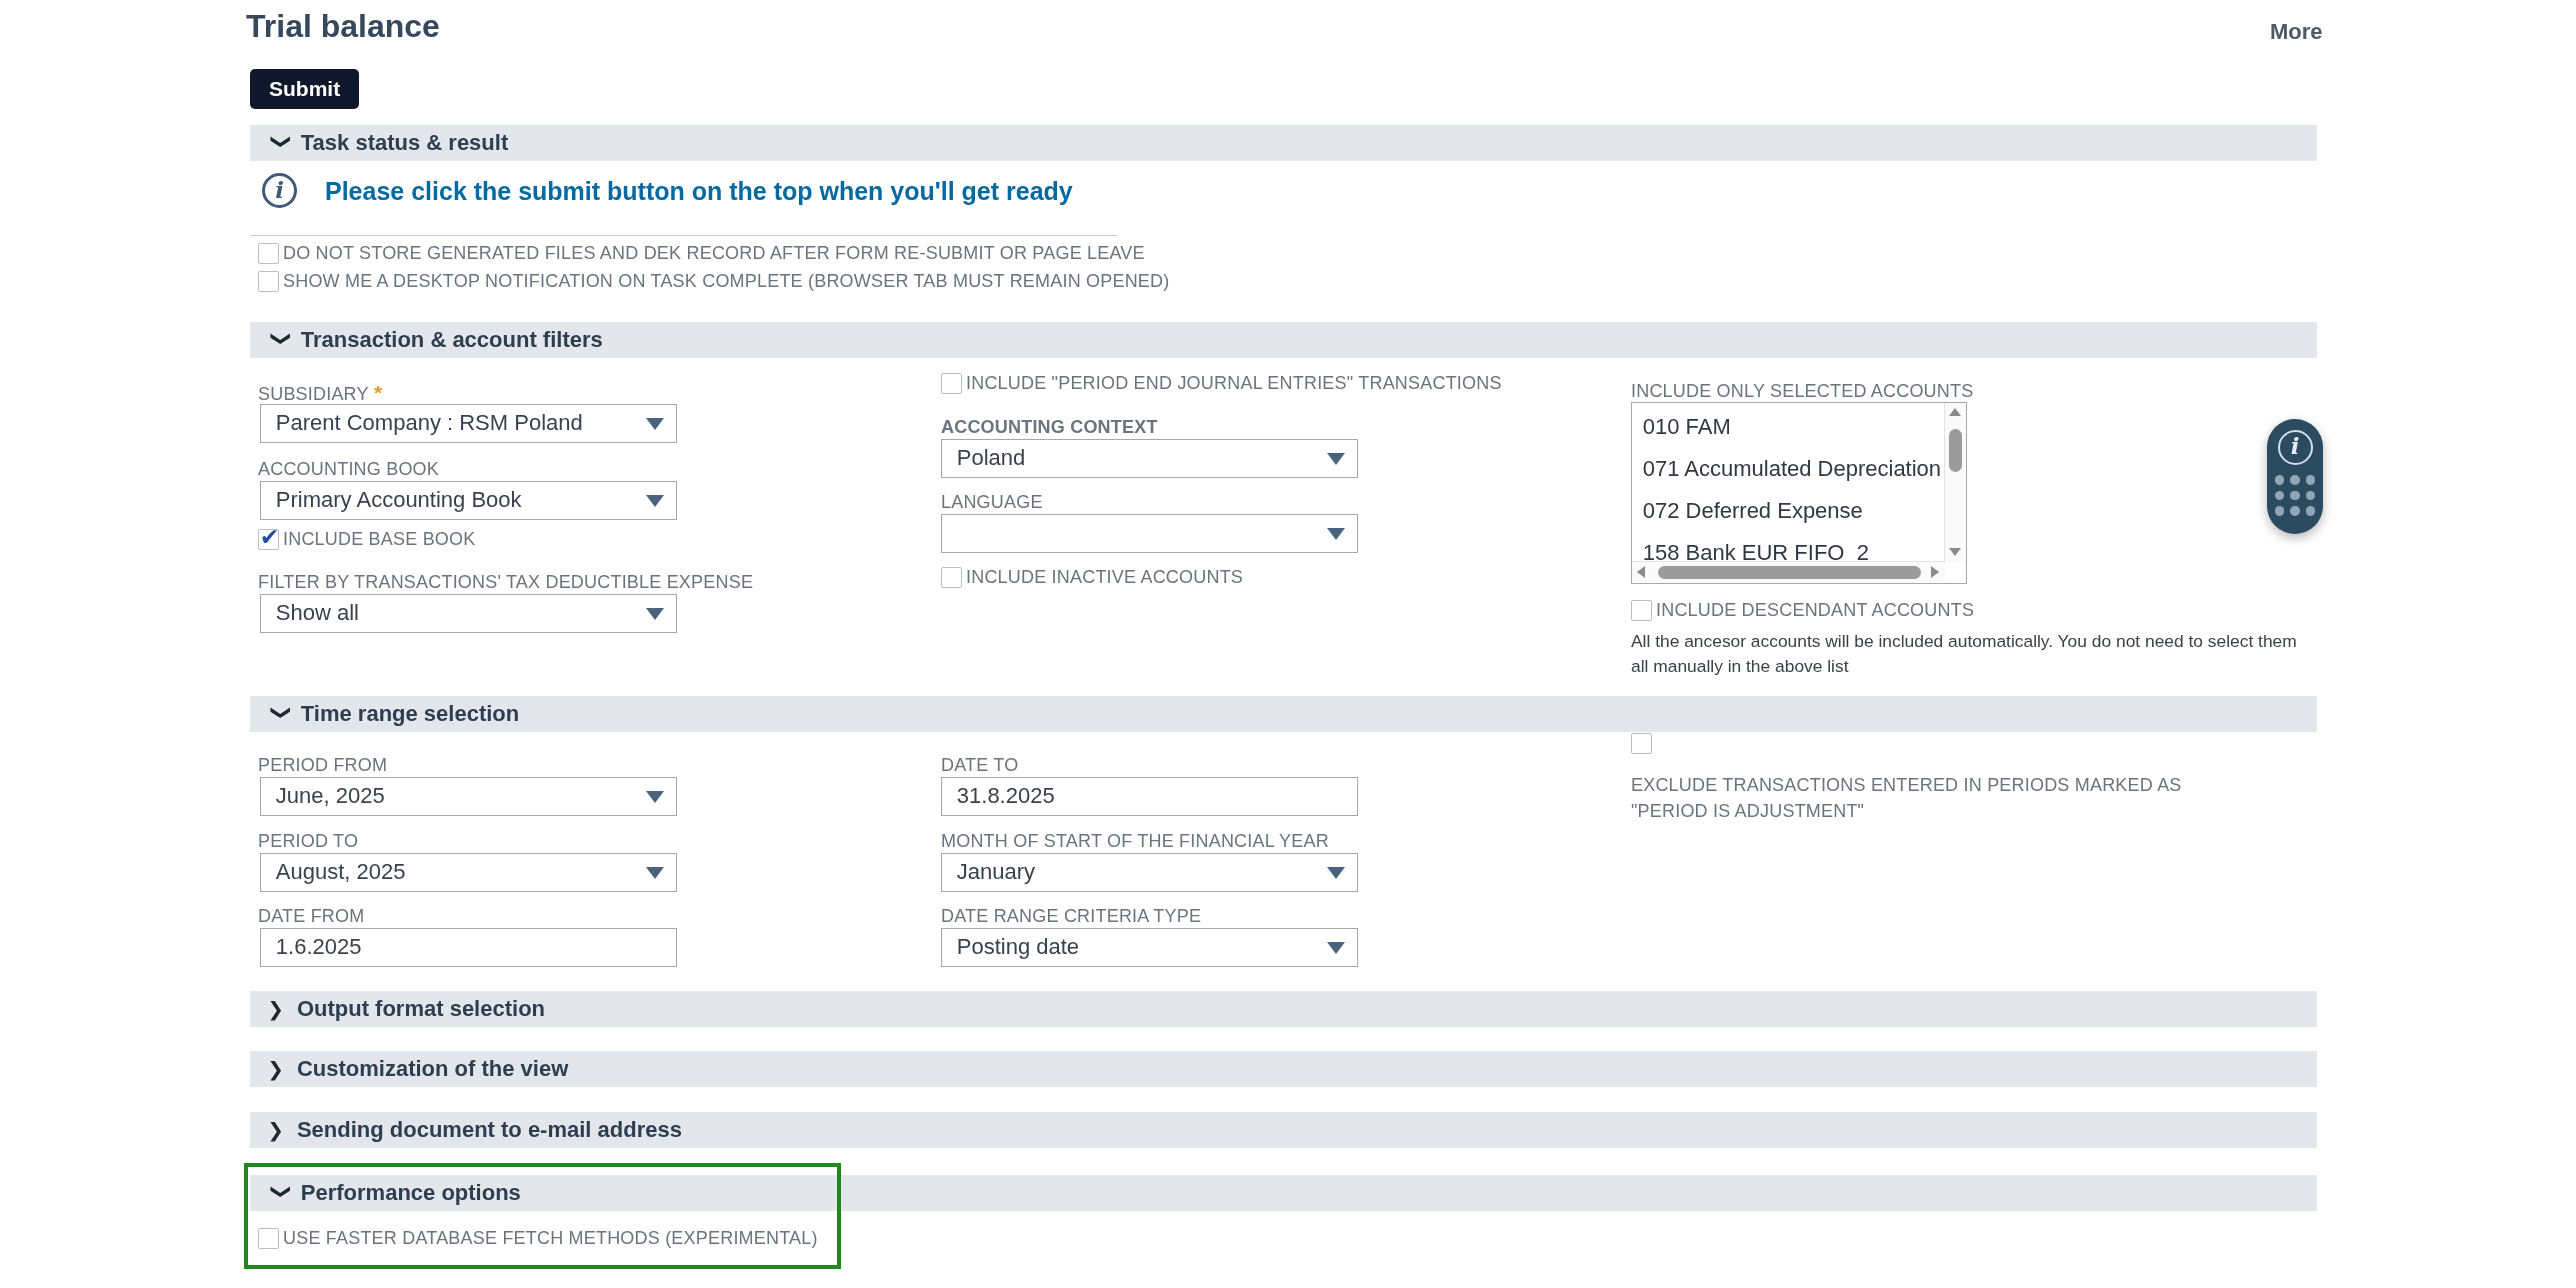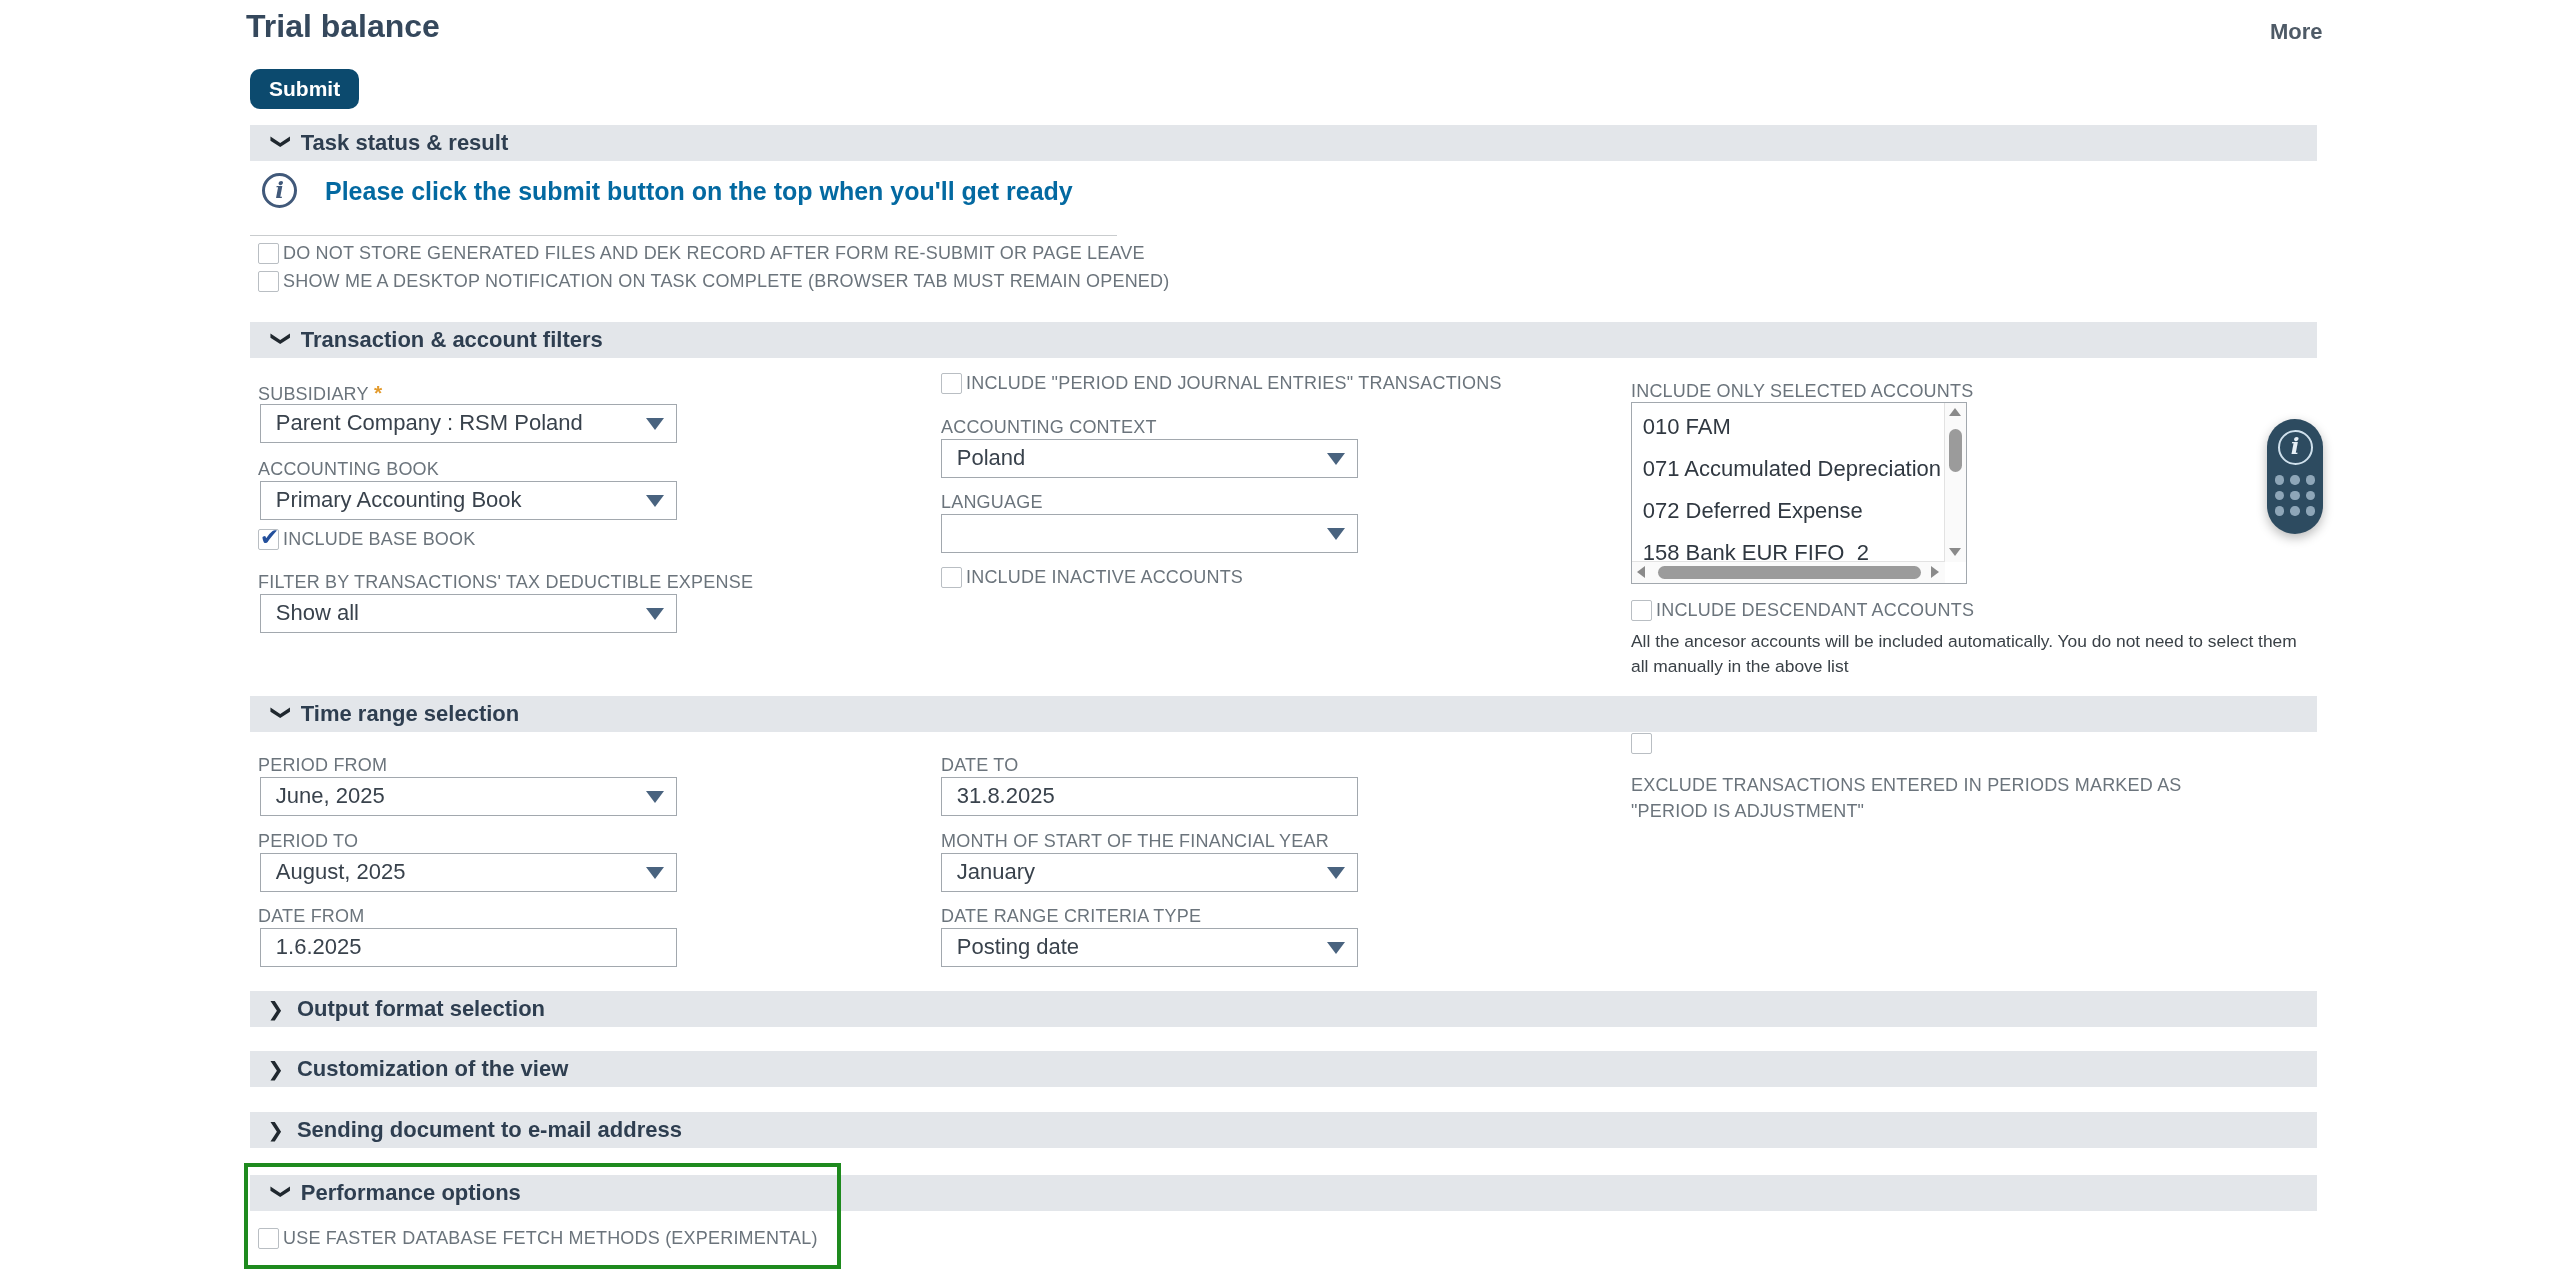--- a/index.html
+++ b/index.html
@@ -2,21 +2,21 @@
 <html style="font-size:10.7px"><head>
 <meta charset="utf-8">
 <style>
   html,body{margin:0;padding:0;background:#fff;}
   #app{position:relative;width:2576px;height:1288px;background:#ffffff;overflow:hidden;
        font-family:"Liberation Sans","DejaVu Sans",sans-serif;}
 
   .page-title{position:absolute;left:246px;top:8px;font-size:32px;font-weight:bold;color:#35485c;}
   .more{position:absolute;left:2270px;top:19px;font-size:22px;font-weight:600;color:#4e5a66;cursor:pointer;}
   .submit{position:absolute;left:250px;top:69px;min-width:90px;height:40px;padding:0 19px;
-          background:#0c4a6e;color:#fff;border:none;border-radius:10px;
+          background:#0f172a;color:#fff;border:none;border-radius:5px;
           font-size:21px;font-weight:bold;font-family:inherit;cursor:pointer;}
 
   .bar{position:absolute;left:250px;width:2067px;height:36px;background:#e3e6ea;
        display:flex;align-items:center;padding-left:17.4px;box-sizing:border-box;cursor:pointer;}
   .chev{display:inline-block;font-size:19.5px;font-weight:bold;color:#20282f;width:29.5px;flex:none;}
   .chev.down{transform:rotate(90deg);width:20px;margin-right:9.4px;margin-left:4px;}
   .btitle{font-size:22px;font-weight:bold;color:#2e3e50;}
 
   .info-i{position:absolute;left:262px;top:173px;width:35px;height:35px;border:3.4px solid #41597a;
           border-radius:50%;box-sizing:border-box;color:#41597a;text-align:center;
@@ -123,21 +123,21 @@
   <div class="field" style="left:260px;top:594px;">
     <span>Show all</span>
     <span class="caret"></span>
   </div>
 
   <div class="cbrow" style="left:941px;top:373px;">
     <span class="cbx"></span>
     <span class="cblbl">INCLUDE "PERIOD END JOURNAL ENTRIES" TRANSACTIONS</span>
   </div>
 
-  <div class="lbl" style="left:941px;top:417px;">ACCOUNTING CONTEXT</div>
+  <div class="lbl" style="left:941px;top:417px;font-weight:bold;">ACCOUNTING CONTEXT</div>
   <div class="field" style="left:941px;top:439px;">
     <span>Poland</span>
     <span class="caret"></span>
   </div>
 
   <div class="lbl" style="left:941px;top:492px;">LANGUAGE</div>
   <div class="field" style="left:941px;top:514px;">
     <span></span>
     <span class="caret"></span>
   </div>

